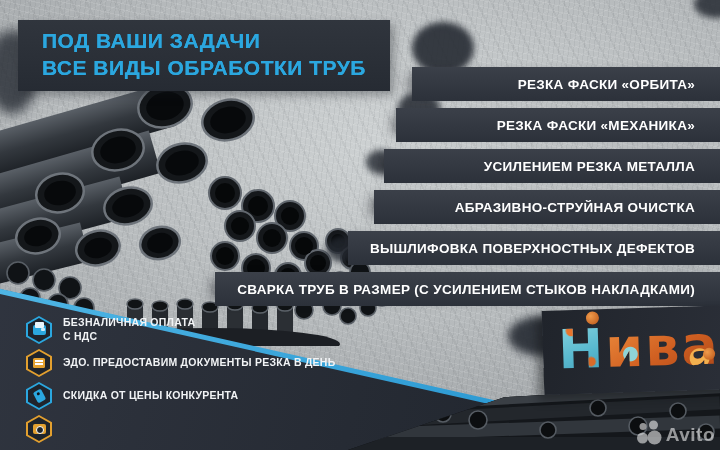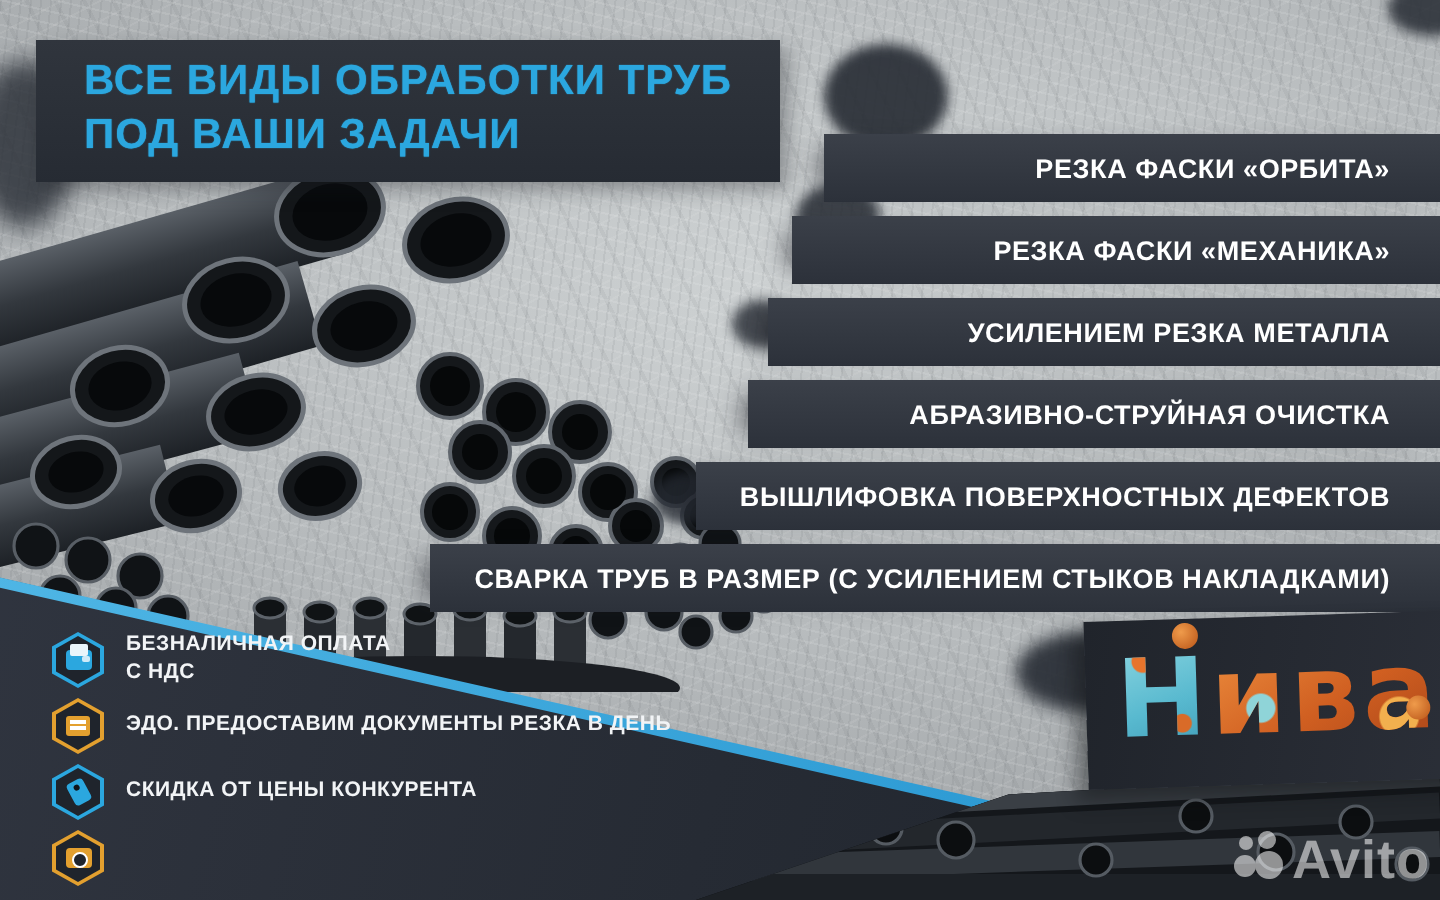--- a/index.html
+++ b/index.html
@@ -131,22 +131,22 @@
     -webkit-background-clip:text; background-clip:text; color:transparent;
   }
   .niva .dot{ position:absolute; border-radius:50%;
     background:radial-gradient(circle at 35% 35%, #ef9b4b, #b95417); }
   .dotA{ left:44px; top:2px; width:13px; height:13px; }
   .dotB{ left:160px; top:42px; width:12px; height:12px; }
 
   
   .watermark{
     position:absolute; right:5px; bottom:4px; z-index:7; opacity:.55;
-    display:flex; align-items:flex-start; gap:4px; color:#ffffff;
-    font-size:27px; font-weight:700; letter-spacing:.5px;
+    display:flex; align-items:flex-end; gap:4px; color:#ffffff;
+    font-size:19px; font-weight:700; letter-spacing:.5px;
   }
 </style>
 </head>
 <body>
 
 <div class="canvas">
   <div class="scratches"></div>
 
   <div class="blob" style="left:-14px; top:30px; width:52px; height:84px; filter:blur(6px); opacity:.8;"></div>
   <div class="blob" style="left:694px; top:-10px; width:44px; height:28px; filter:blur(3px); opacity:.85;"></div>
@@ -281,22 +281,22 @@
         <ellipse cx="235" cy="247" rx="8" ry="5"></ellipse>
           <ellipse cx="260" cy="250" rx="8" ry="5"></ellipse>
         <ellipse cx="285" cy="248" rx="8" ry="5"></ellipse>
       </g>
     </g>
     <ellipse cx="60" cy="278" rx="75" ry="20" fill="#202329" opacity=".95"></ellipse>
     <ellipse cx="210" cy="286" rx="130" ry="16" fill="#1c1f24"></ellipse>
   </svg>
 
   <div class="header">
+    <div class="t">ПОД ВАШИ ЗАДАЧИ</div>
     <div class="t">ВСЕ ВИДЫ ОБРАБОТКИ ТРУБ</div>
-    <div class="t">ПОД ВАШИ ЗАДАЧИ</div>
   </div>
 
   <div class="services">
     <div class="svc">РЕЗКА ФАСКИ «ОРБИТА»</div>
     <div class="svc">РЕЗКА ФАСКИ «МЕХАНИКА»</div>
     <div class="svc">УСИЛЕНИЕМ РЕЗКА МЕТАЛЛА</div>
     <div class="svc">АБРАЗИВНО-СТРУЙНАЯ ОЧИСТКА</div>
     <div class="svc">ВЫШЛИФОВКА ПОВЕРХНОСТНЫХ ДЕФЕКТОВ</div>
     <div class="svc">СВАРКА ТРУБ В РАЗМЕР (С УСИЛЕНИЕМ СТЫКОВ НАКЛАДКАМИ)</div>
   </div>

